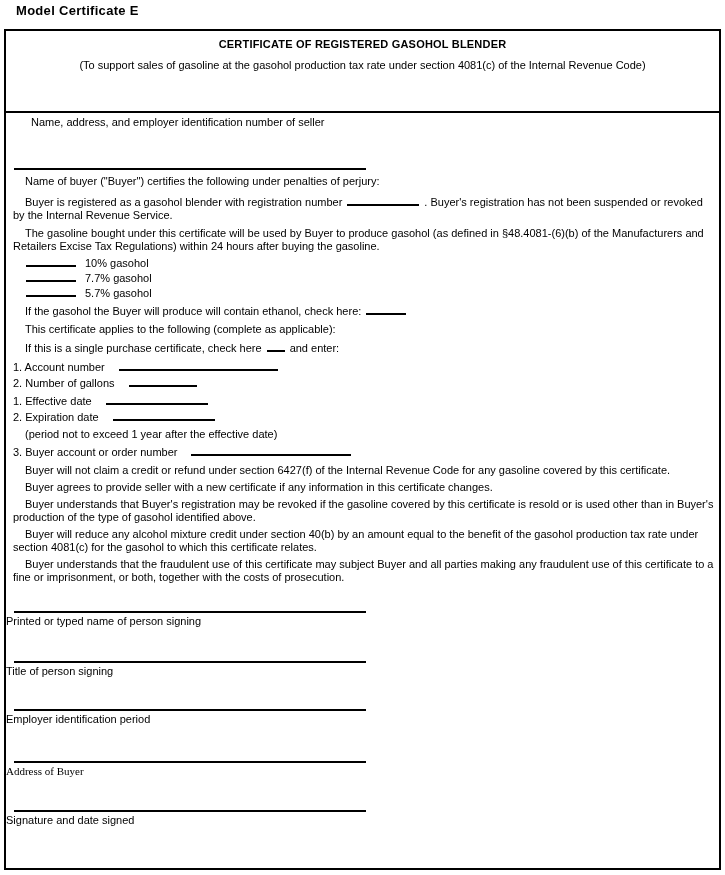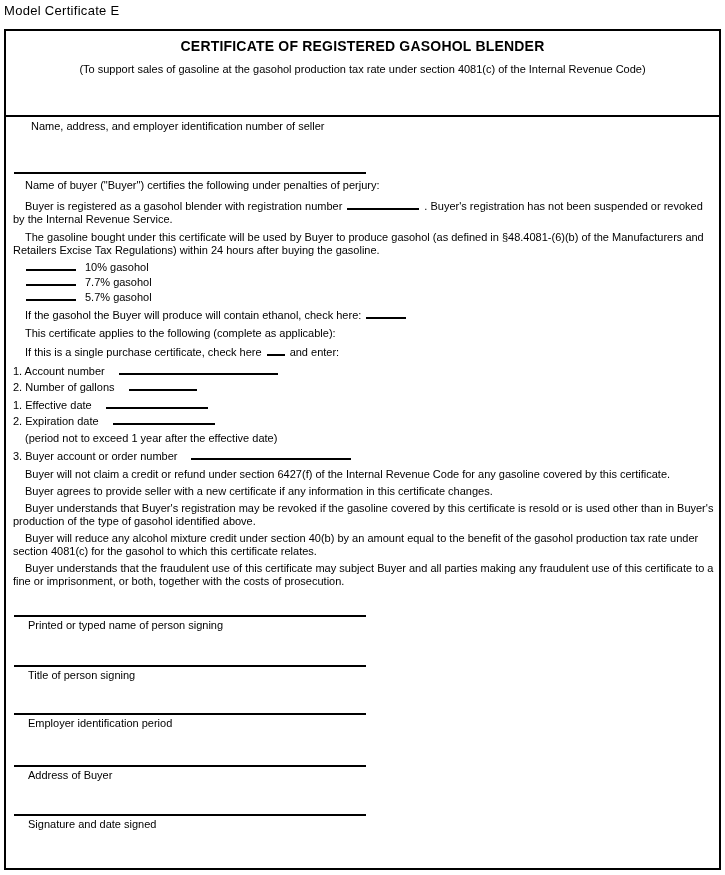--- a/index.html
+++ b/index.html
@@ -4,31 +4,31 @@
 <style>
   html, body { margin: 0; padding: 0; }
   body {
     width: 725px; height: 875px;
     background: #ffffff; color: #000000;
     font-family: "Liberation Sans", sans-serif;
     font-size: 11px;
     -webkit-font-smoothing: none;
   }
   .doc-title {
-    font-weight: normal; font-size: 13px;
-    padding: 3px 0 0 4px; letter-spacing: 0.3px;
+    font-weight: bold; font-size: 13px;
+    padding: 3px 0 0 4px; letter-spacing: 0.3px; margin-left: 12px;
   }
   .box {
     margin: 11px 0 0 4px;
     width: 717px; height: 841px;
     border: 2px solid #000; box-sizing: border-box;
     overflow: hidden;
   }
   .center { text-align: center; }
-  .heading { font-weight: bold; font-size: 14px; margin-top: 7px; letter-spacing: 0.2px; }
+  .heading { font-weight: bold; font-size: 11px; margin-top: 7px; letter-spacing: 0.2px; }
   .subheading { margin-top: 9px; font-size: 11px; }
   .hr-full { border-top: 2px solid #000; margin-top: 40px; height: 0; }
   .field-label { padding-left: 25px; margin-top: 3px; line-height: 13px; }
   .write-space { height: 39px; }
   .writeline { width: 352px; margin-left: 8px; border-top: 2px solid #000; height: 0; }
   p { margin: 0; padding: 0 3px 0 7px; line-height: 13px; }
   .indent { text-indent: 12px; }
   .blank {
     display: inline-block; border-bottom: 2px solid #000;
     height: 9px; vertical-align: baseline;
@@ -36,23 +36,23 @@
   .gap { margin: 0 5px; }
   .ml14 { margin-left: 14px; }
   .w18 { width: 18px; } .w22 { width: 22px; } .w40 { width: 40px; }
   .w50 { width: 50px; } .w68 { width: 68px; } .w72 { width: 72px; }
   .w102 { width: 102px; } .w159 { width: 159px; } .w160 { width: 160px; }
   .check-row { padding-left: 20px; line-height: 15px; height: 15px; }
   .check-row .blank { margin-right: 9px; }
   .mt2 { margin-top: 2px; } .mt3 { margin-top: 3px; } .mt4 { margin-top: 4px; }
   .mt5 { margin-top: 5px; } .mt7 { margin-top: 7px; }
   .mt27 { margin-top: 27px; } .mt31 { margin-top: 31px; } .mt32 { margin-top: 32px; }
-  .mt33 { margin-top: 33px; } .mt35 { margin-top: 35px; }
+  .mt33 { margin-top: 33px; } .mt35 { margin-top: 35px; font-family: Liberation Serif, serif; }
   .sig-line { width: 352px; margin-left: 8px; border-top: 2px solid #000; height: 0; }
-  .sig-label { padding-left: 22px; line-height: 13px; margin-top: 2px; }
+  .sig-label { padding-left: 0; line-height: 13px; margin-top: 2px; }
 </style>
 </head>
 <body>
 
 <div class="doc-title">Model Certificate E</div>
 
 <div class="box">
 
   <div class="center heading">CERTIFICATE OF REGISTERED GASOHOL BLENDER</div>
   <div class="center subheading">(To support sales of gasoline at the gasohol production tax rate under section 4081(c) of the Internal Revenue Code)</div>

